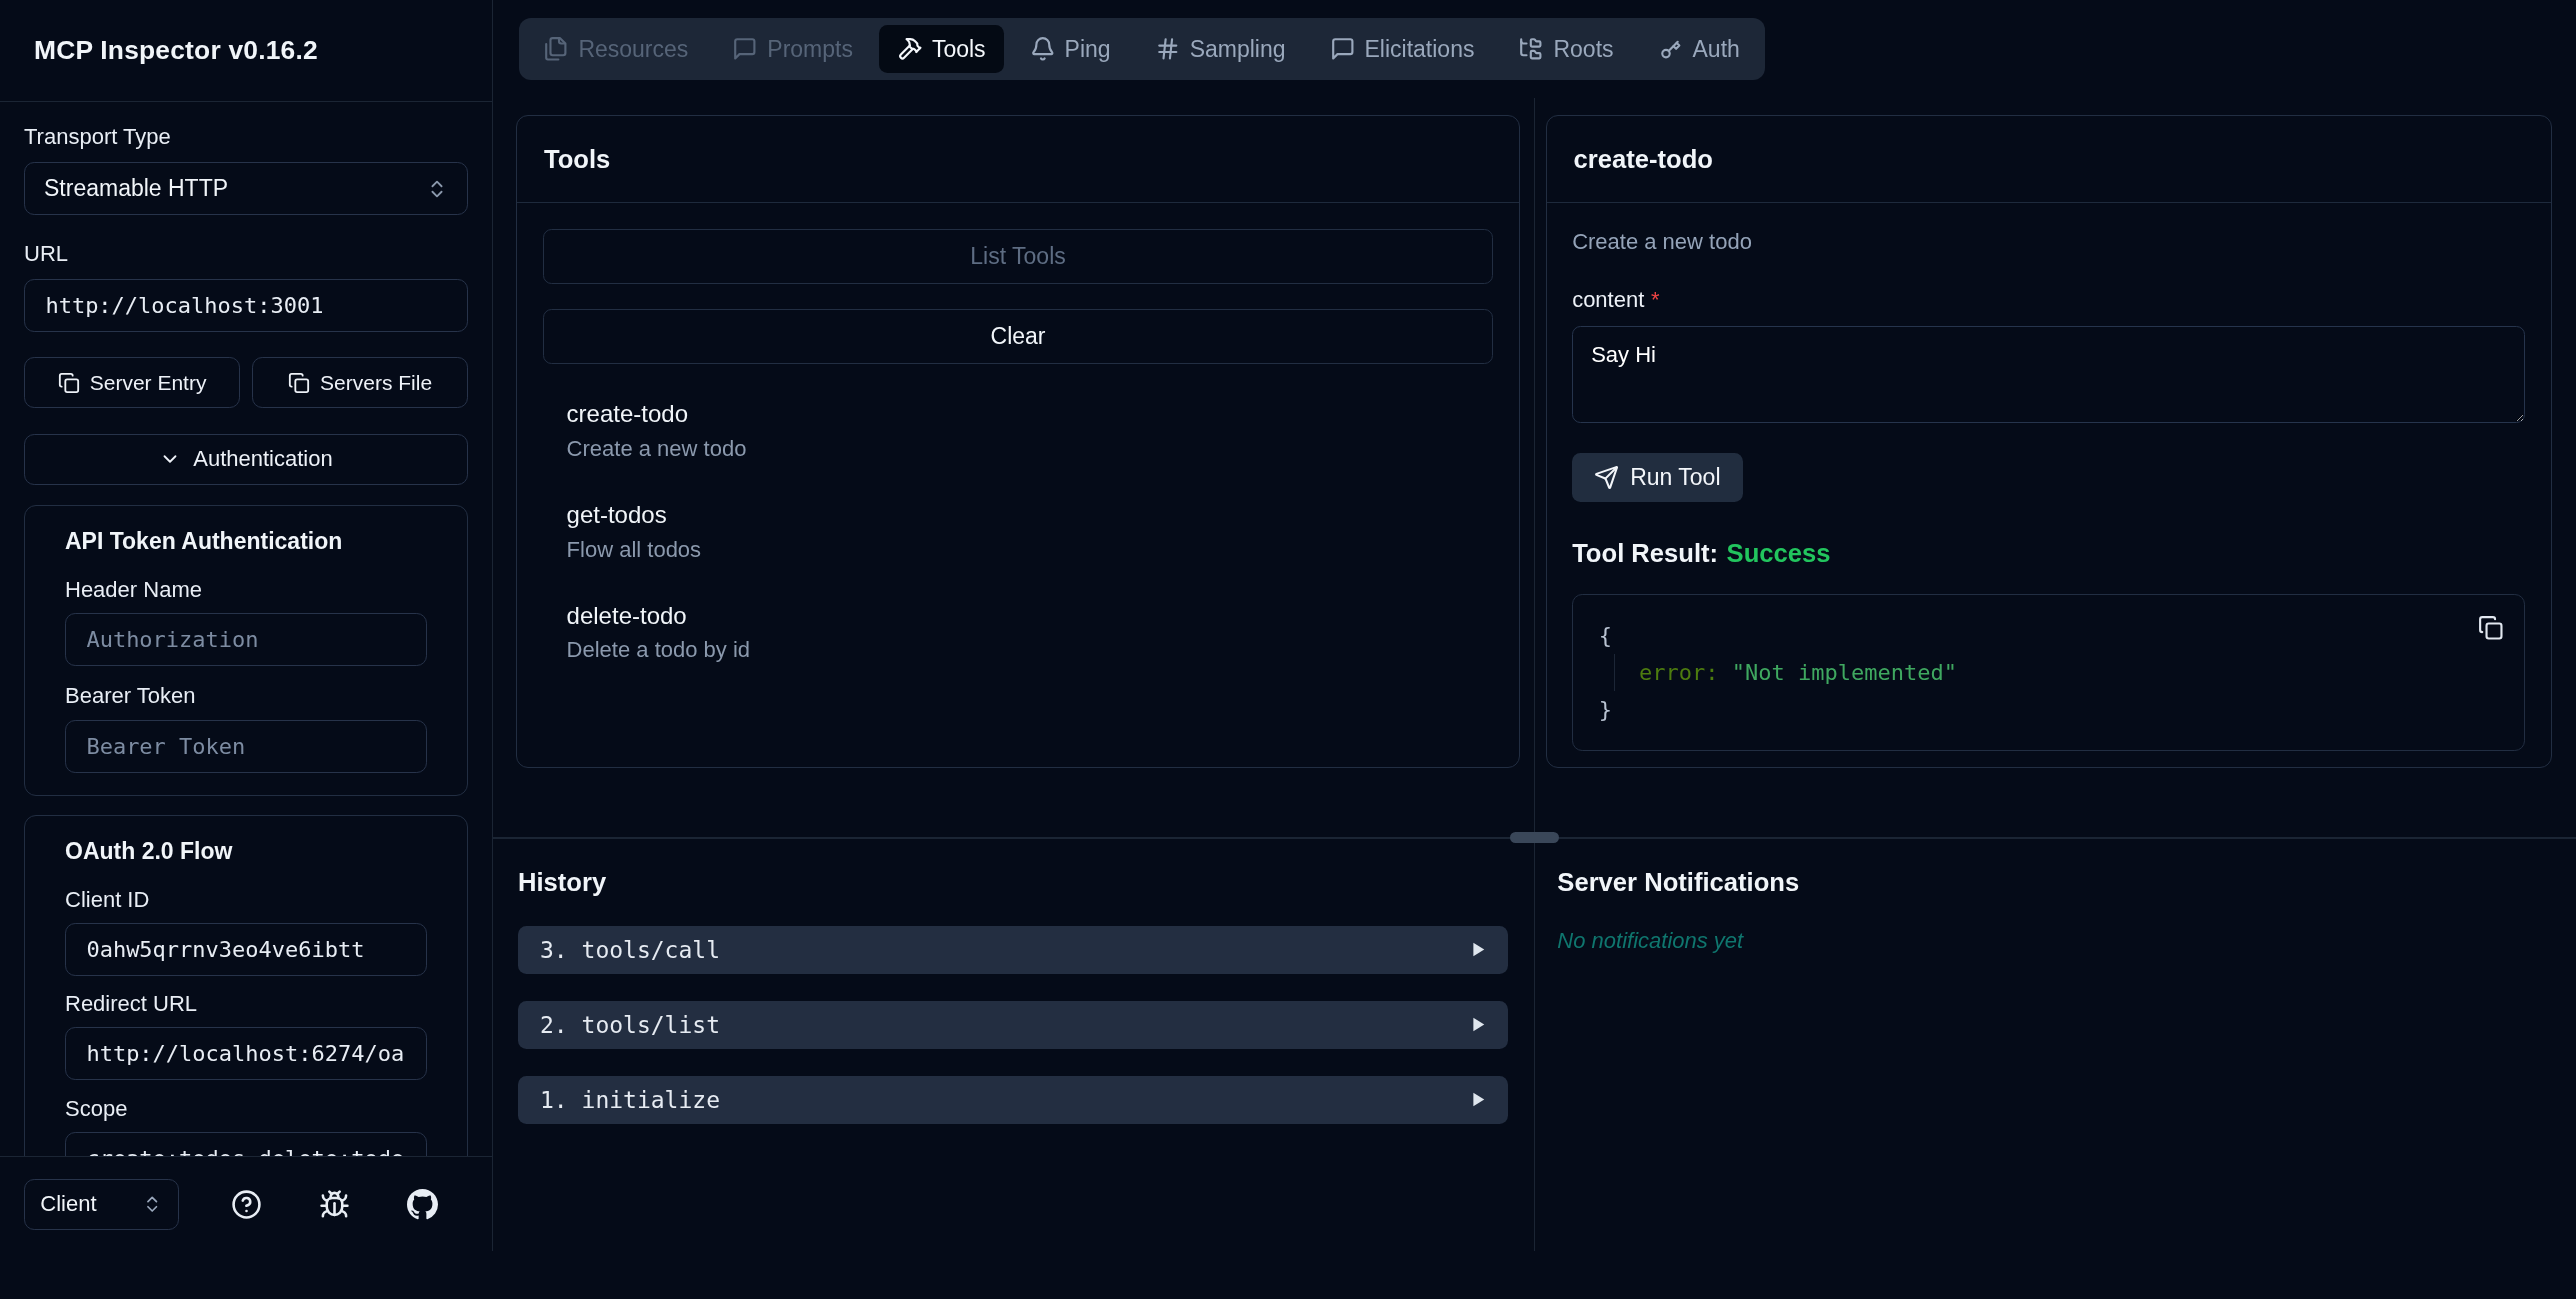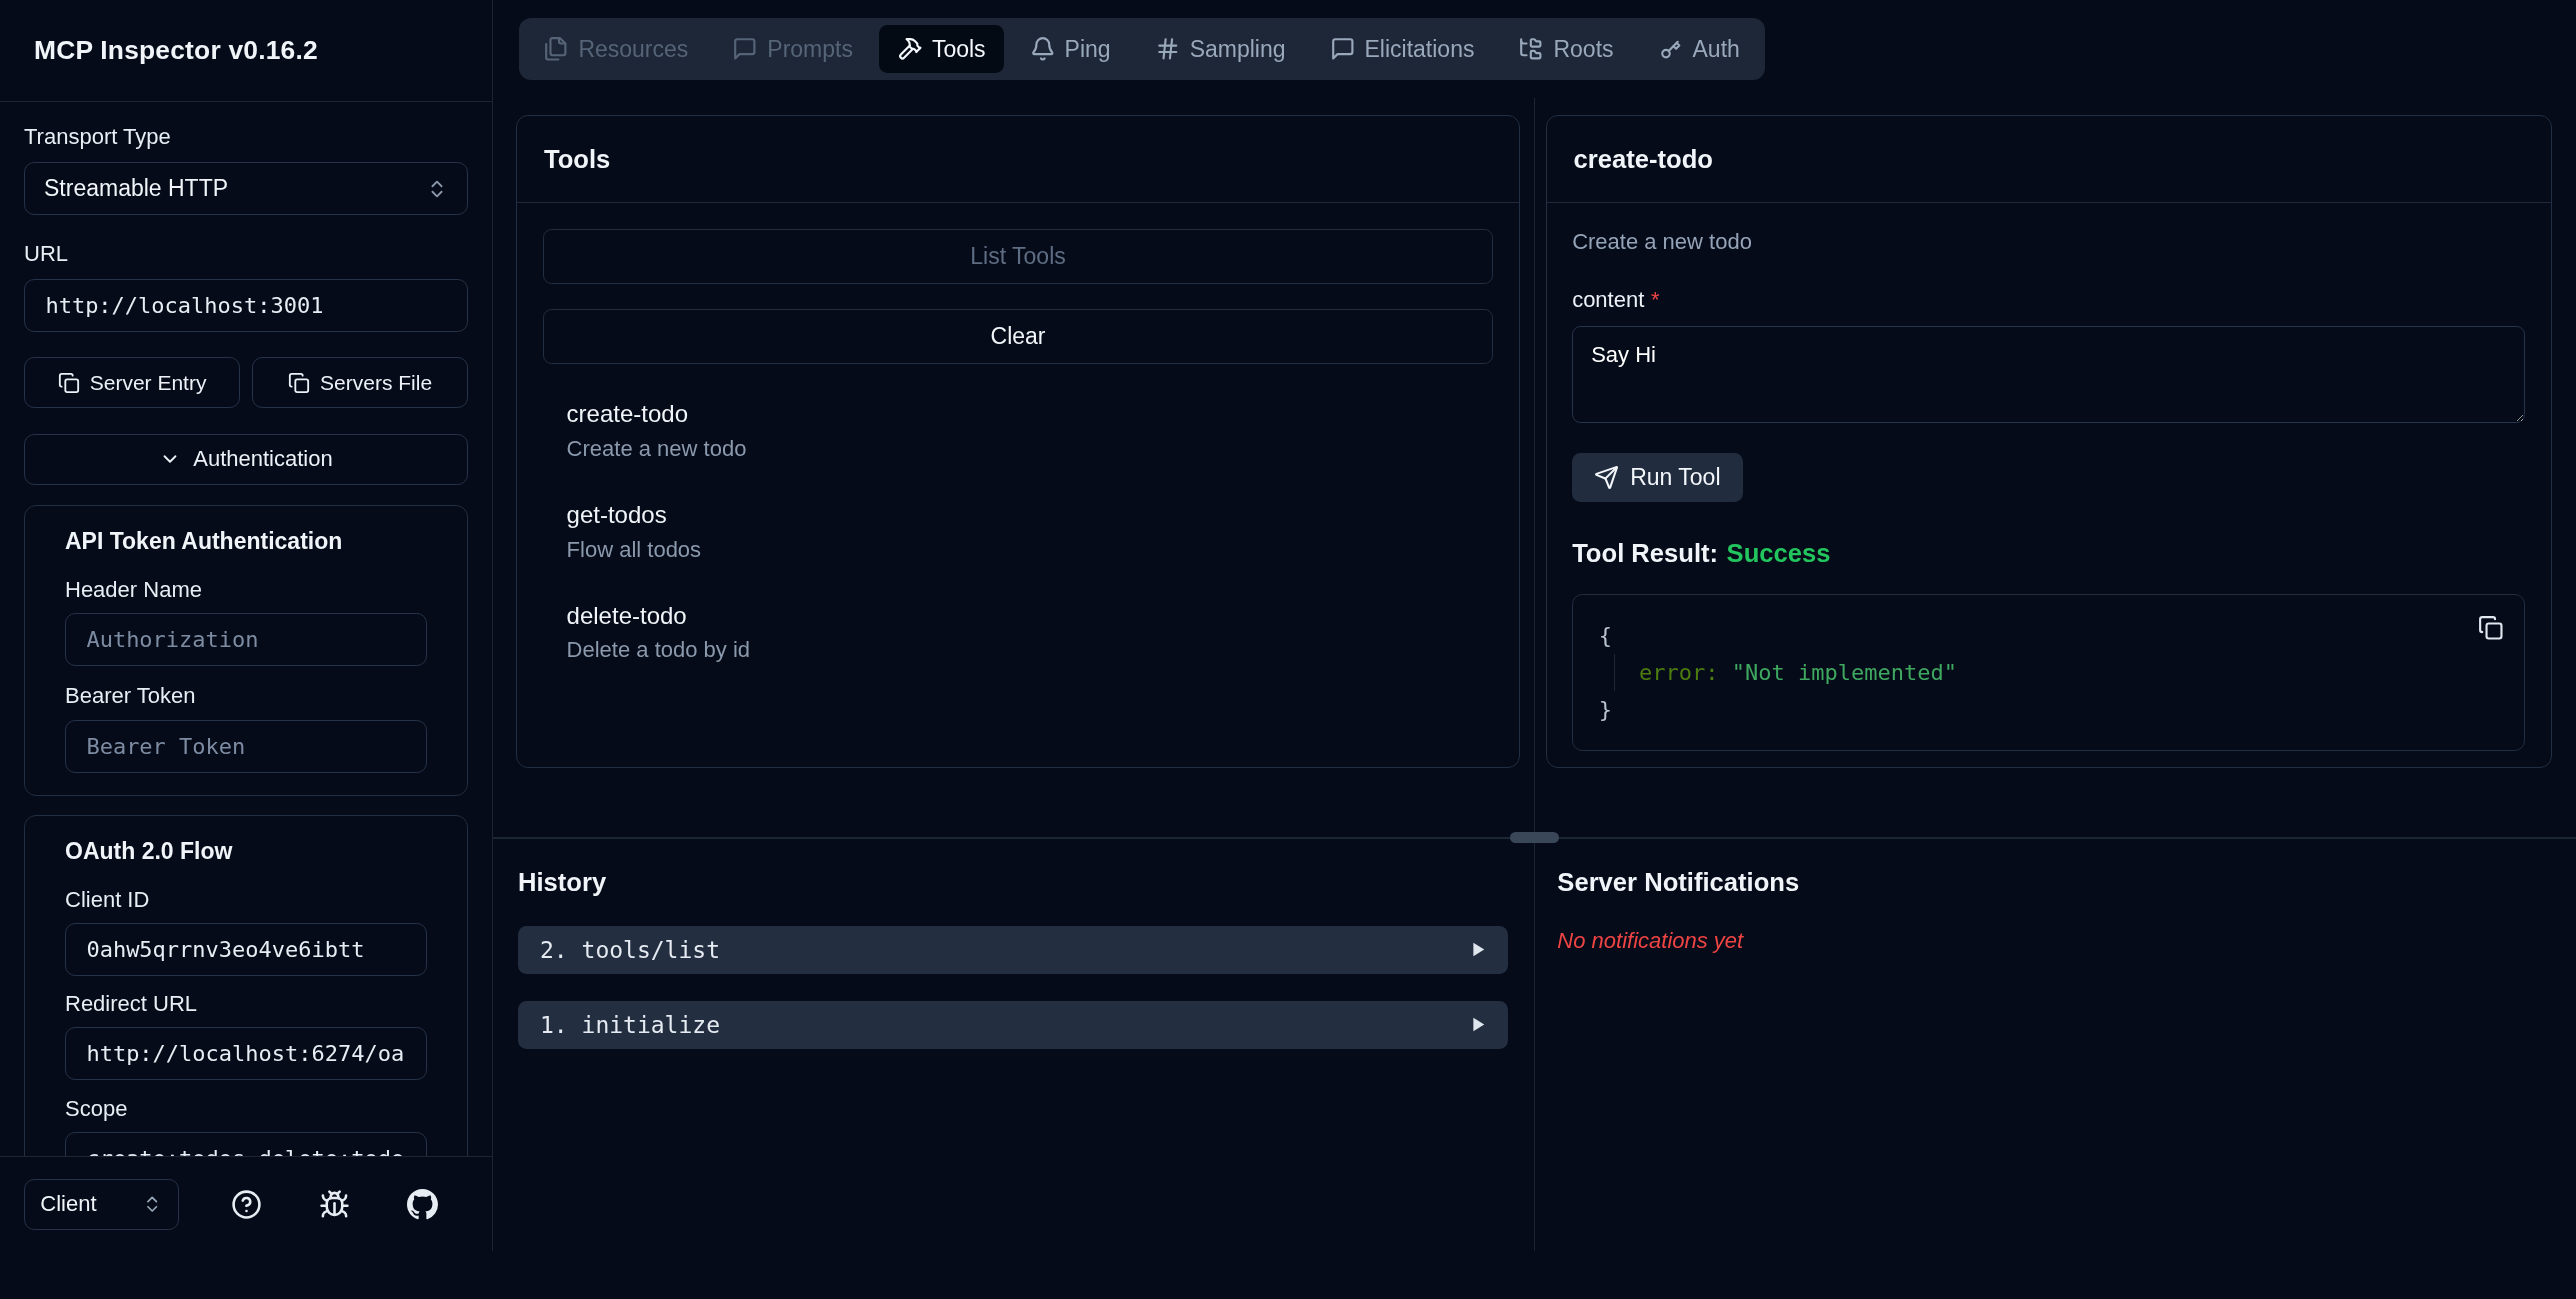--- a/index.html
+++ b/index.html
@@ -110,21 +110,21 @@
   .json-str { color:#3fa860; }
 
   .cell-bl { grid-row:3; grid-column:1; padding:29px 25.6px 0 25px; }
   .cell-br { grid-row:3; grid-column:3; padding:29px 25.6px 0 22px; }
   .section-title { font-size:25.6px; font-weight:700; }
   .history-list { margin-top:29px; }
   .history-row { height:48px; background:#232e41; border-radius:8.5px; display:flex; align-items:center;
                  justify-content:space-between; padding:0 22px; margin-bottom:27px; cursor:pointer;
                  font-family:"DejaVu Sans Mono","Liberation Mono",monospace; font-size:23px; color:#e6ebf2; }
   .history-row svg { width:13.6px; height:17px; color:#dfe6ee; }
-  .empty-note { margin-top:31px; font-size:22px; font-style:italic; color:#ef4444; }
+  .empty-note { margin-top:31px; font-size:22px; font-style:italic; color:#0f766e; }
 </style>
 </head>
 <body>
 
 <div class="app">
 
   <aside class="sidebar">
     <div class="sb-header">
       <h1>MCP Inspector v0.16.2</h1>
     </div>
@@ -358,20 +358,26 @@
           </div>
         </section>
       </div>
 
       <div class="hdiv"></div>
 
       <div class="cell-bl">
         <div class="section-title">History</div>
         <div class="history-list">
           <div class="history-row">
+            <span>3. tools/call</span>
+            <svg viewBox="0 0 10 12">
+                <path d="M1 1l8 5-8 5z" fill="currentColor"></path>
+              </svg>
+          </div>
+          <div class="history-row">
             <span>2. tools/list</span>
             <svg viewBox="0 0 10 12">
                 <path d="M1 1l8 5-8 5z" fill="currentColor"></path>
               </svg>
           </div>
           <div class="history-row">
             <span>1. initialize</span>
             <svg viewBox="0 0 10 12">
                 <path d="M1 1l8 5-8 5z" fill="currentColor"></path>
               </svg>

